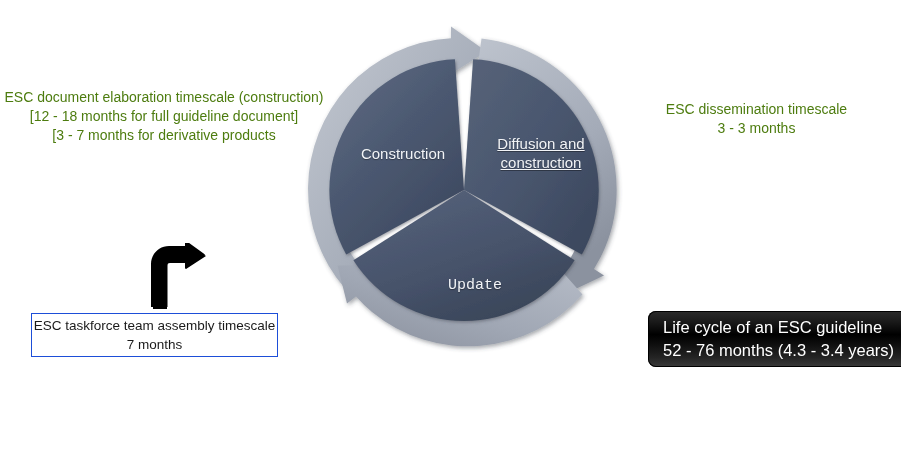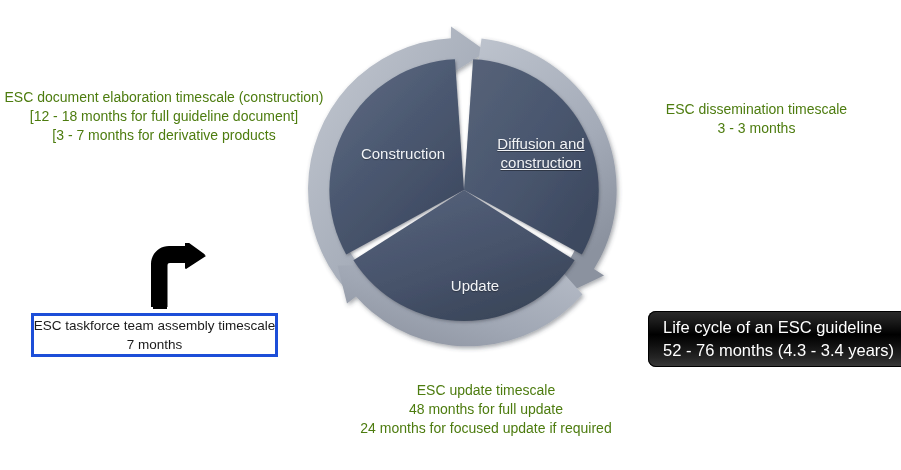--- a/index.html
+++ b/index.html
@@ -52,21 +52,21 @@
     width: 300px;
   }
 
   
   #box-taskforce {
     position: absolute;
     left: 31px;
     top: 313px;
     width: 247px;
     height: 44px;
-    border: 3px solid #1d4ed8;
+    border: 1px solid #1d4ed8;
     background: #ffffff;
     box-sizing: border-box;
     display: flex;
     flex-direction: column;
     align-items: center;
     justify-content: center;
     text-align: center;
     font-size: 13.5px;
     line-height: 19px;
     color: #1a1a1a;
@@ -140,43 +140,39 @@
   #label-diffusion {
     left: 176px;
     top: 108px;
     width: 130px;
     text-decoration: underline;
   }
   #label-update {
     left: 120px;
     top: 250px;
     width: 110px;
+    font-family: Liberation Mono, monospace;
   }
 </style>
 </head>
 <body>
 
 <div id="canvas">
 
   <div class="text-block" id="caption-construction">
     <span class="ln">ESC document elaboration timescale (construction)</span>
     <span class="ln">[12 - 18 months for full guideline document]</span>
     <span class="ln">[3 - 7 months for derivative products</span>
   </div>
 
   <div class="text-block" id="caption-dissemination">
     <span class="ln">ESC dissemination timescale</span>
     <span class="ln">3 - 3 months</span>
   </div>
 
-  <div class="text-block" id="caption-update">
-    <span class="ln">ESC update timescale</span>
-    <span class="ln">48 months for full update</span>
-    <span class="ln">24 months for focused update if required</span>
-  </div>
 
   <div id="arrow-taskforce">
     <svg viewBox="0 0 58 66" width="58" height="66" aria-hidden="true">
       <path d="M5,66 L5,22 A17,17 0 0 1 22,5 L38,5 L38,0 L58,13 L38,26 L38,20 L22,20
                A3,3 0 0 0 19,23 L19,66 Z" fill="#000000" transform="translate(0,0)"></path>
       <path d="M3,64 L3,21 C3,11 11,3 21,3 L37,3 L37,-3 L57,11.5 L37,26 L37,19.5 L21,19.5
                C20,19.5 19.5,20 19.5,21 L19.5,64 Z" fill="#000000"></path>
     </svg>
   </div>
 

